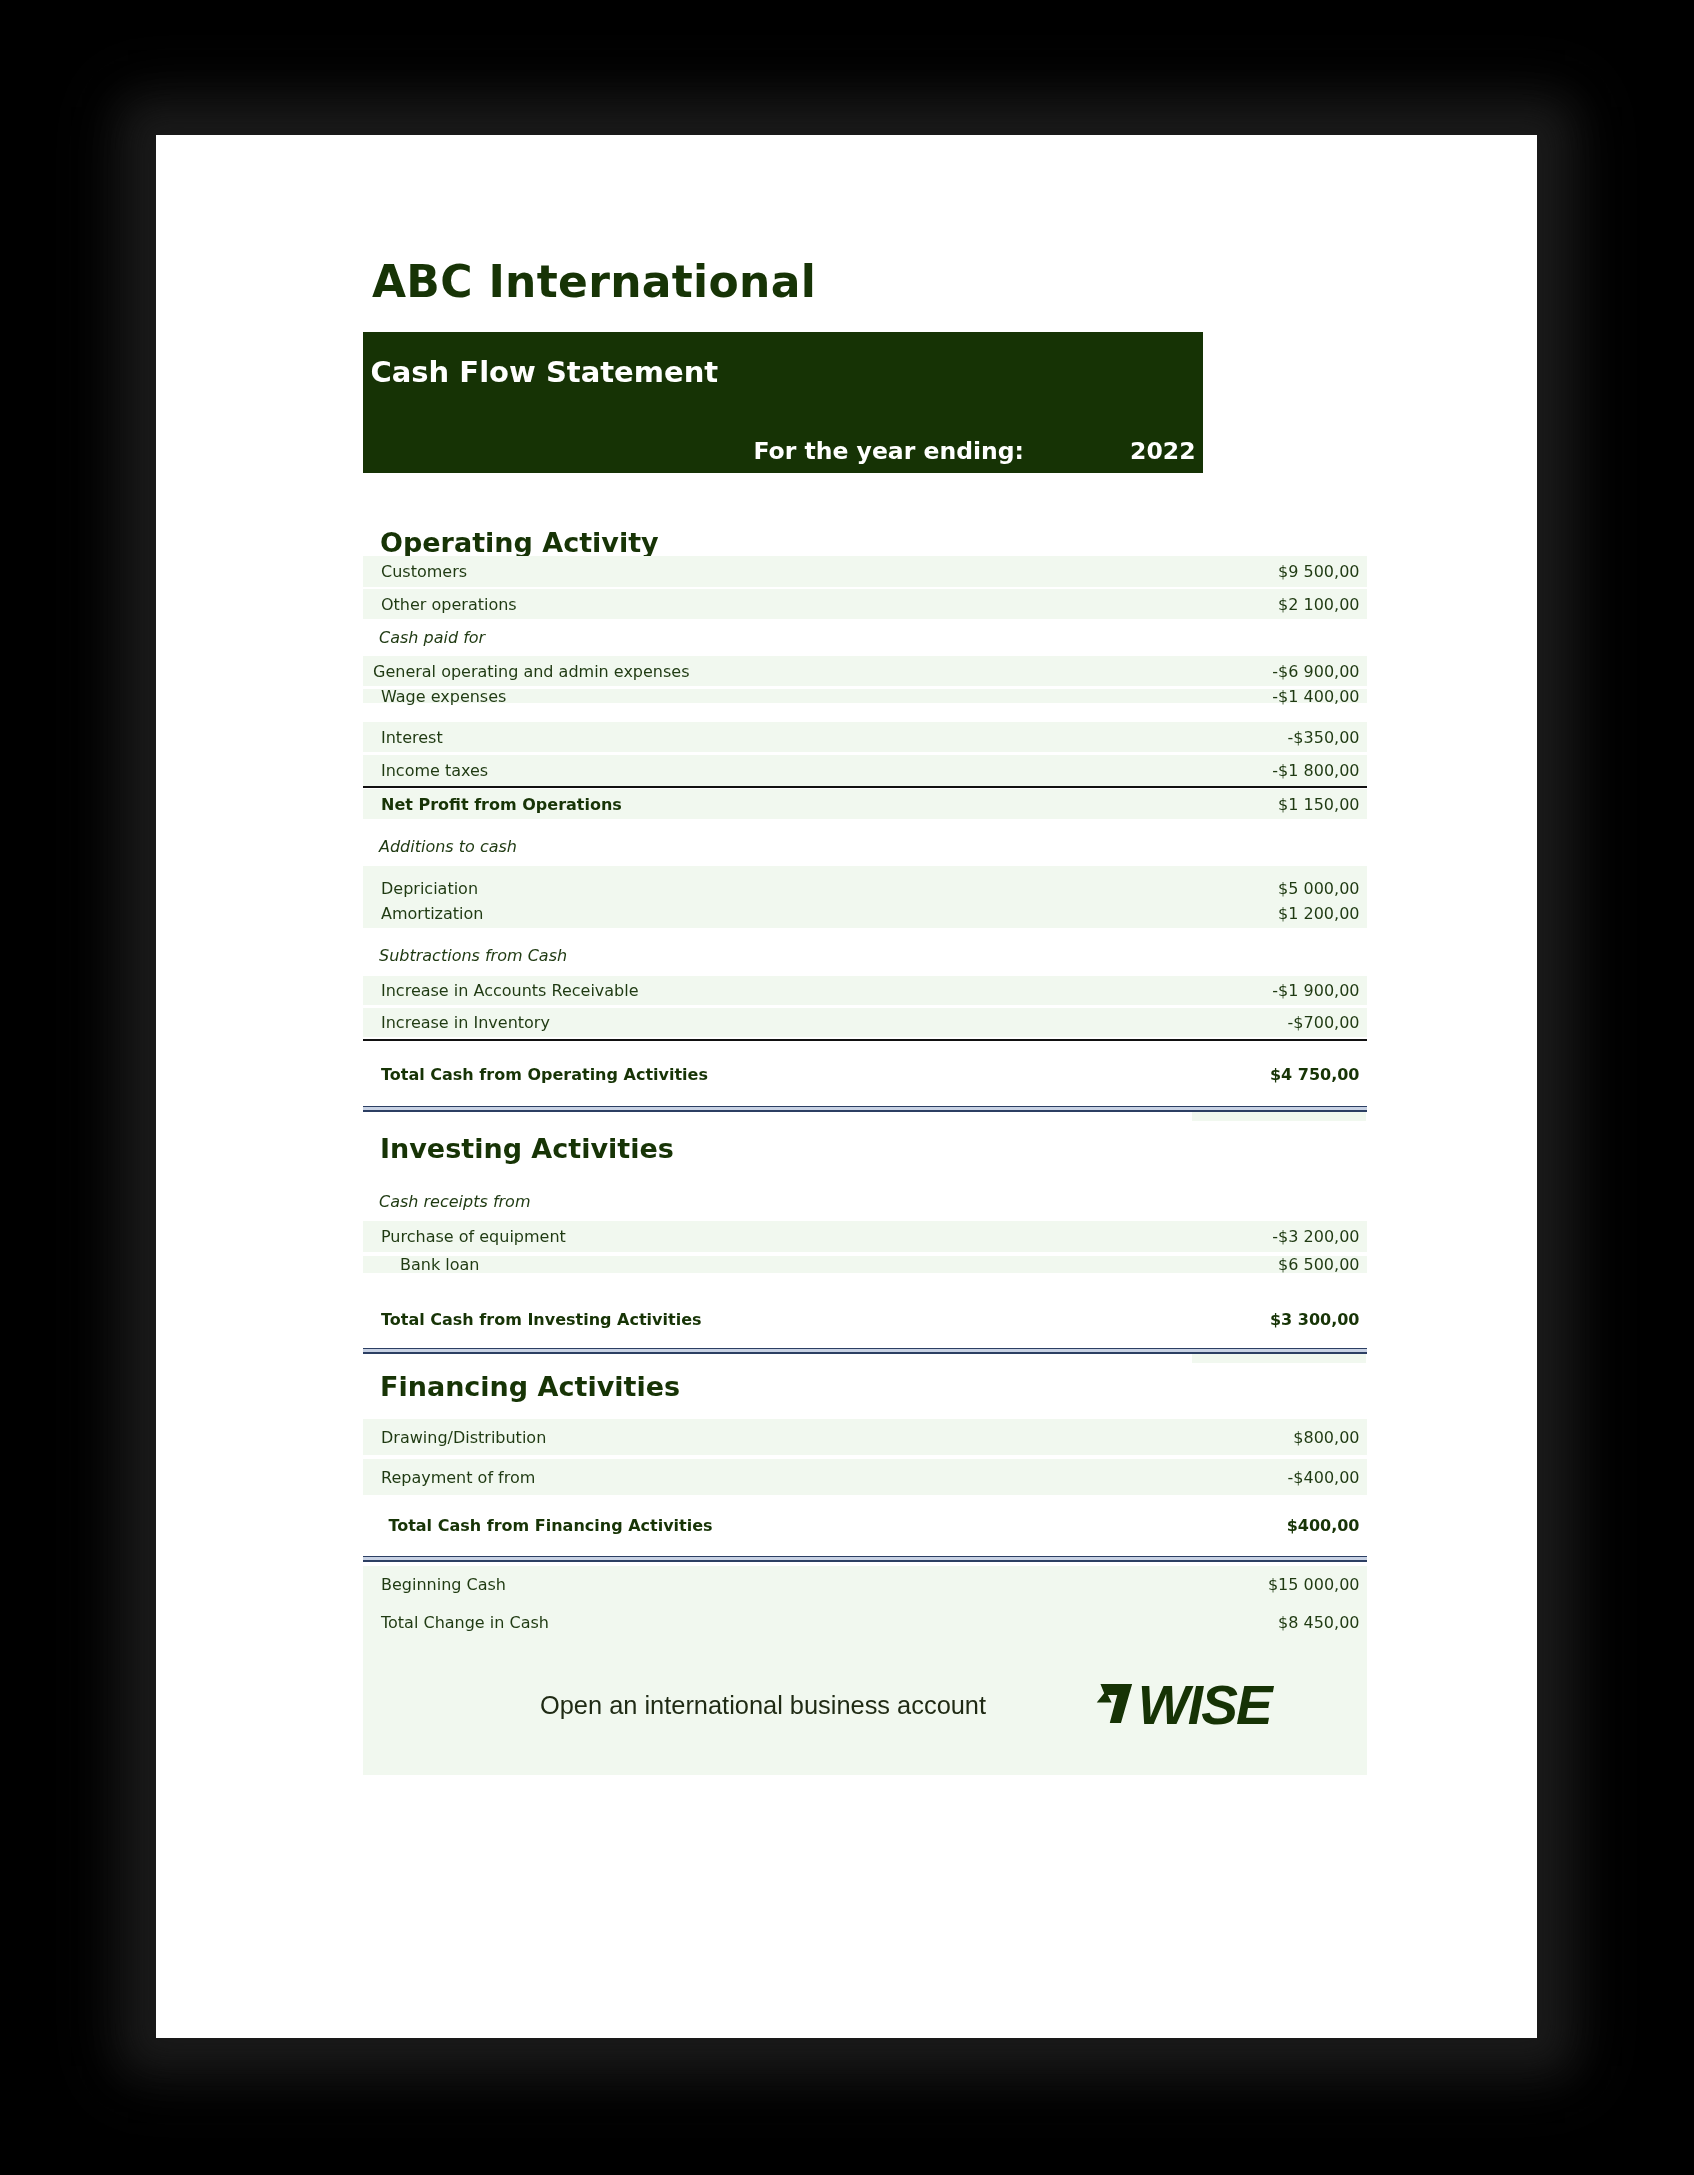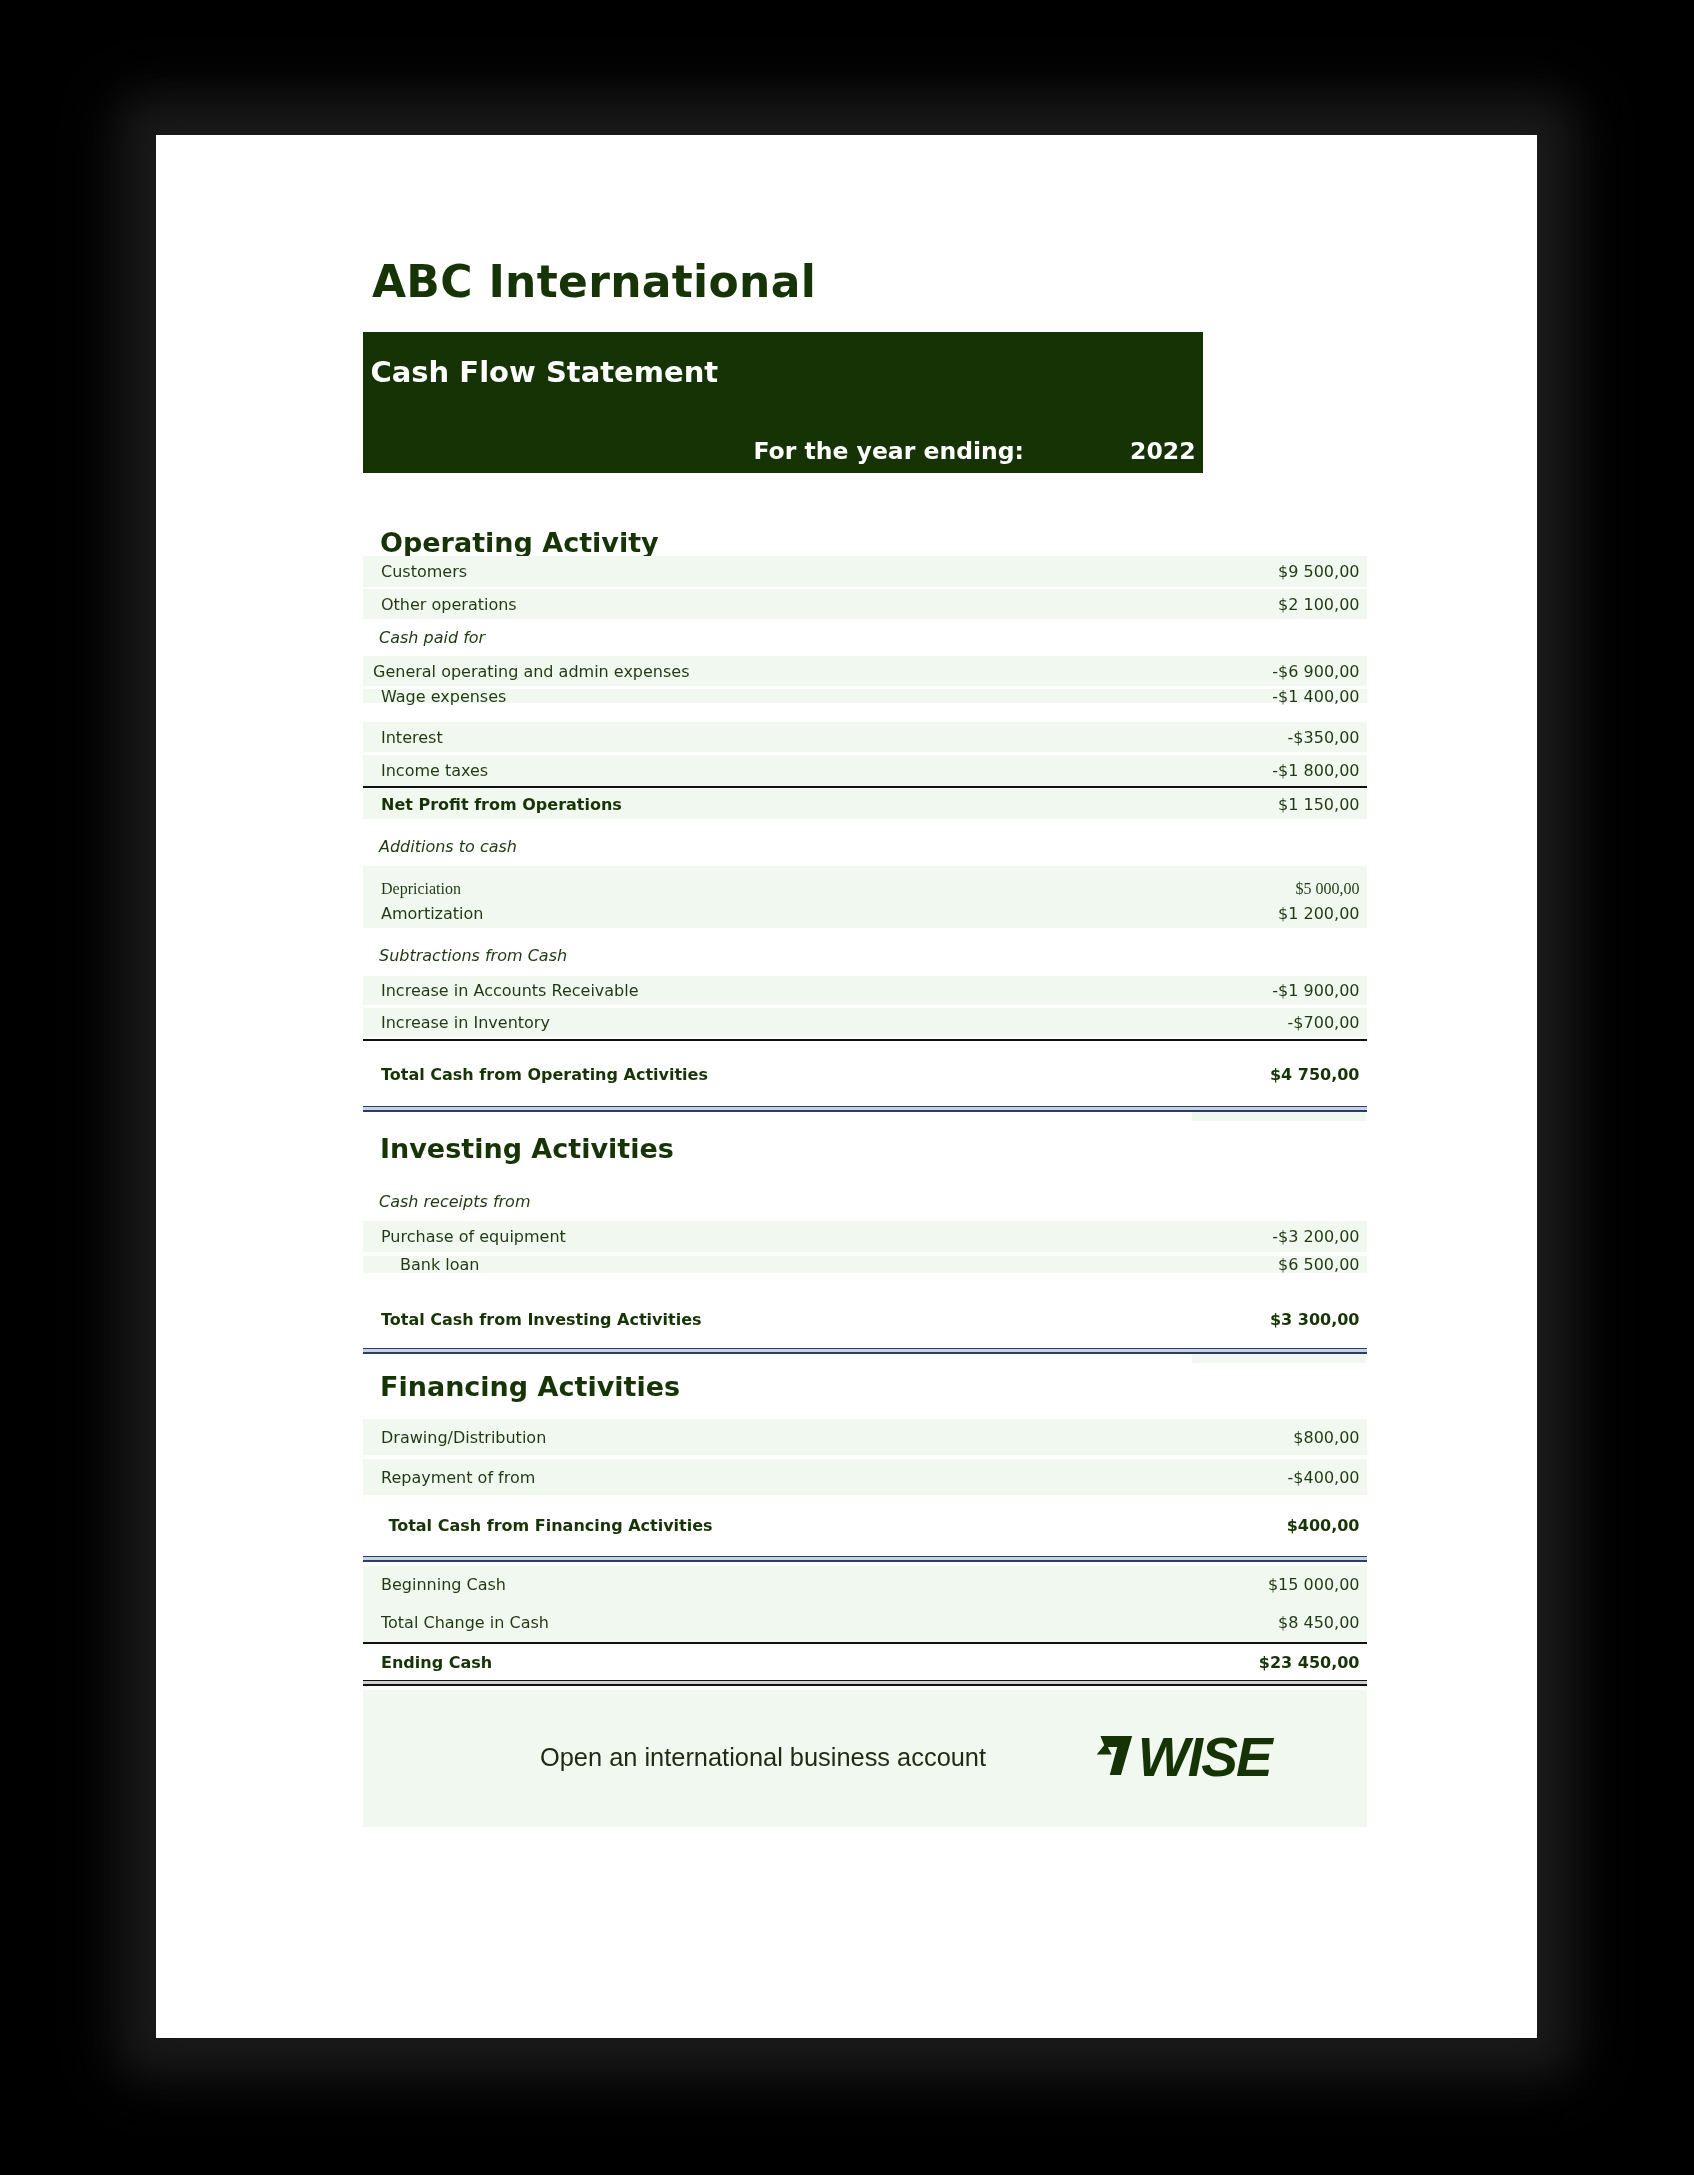--- a/index.html
+++ b/index.html
@@ -60,21 +60,21 @@
     box-sizing: border-box; background: #c8d2e4;
   }
   .line-double.dark {
     border-top: 1.9px solid #111111; border-bottom: 2.8px solid #111111;
     background: #d0d0d0;
   }
   .value-strip {
     position: absolute; left: 1192px; width: 174px; height: 8.5px; background: #f1f8ef;
   }
   .footer {
-    left: 363px; top: 1690px; width: 1004px; height: 137px;
+    left: 363px; top: 1638px; width: 1004px; height: 137px;
     background: #f1f8ef;
   }
   .footer-text {
     position: absolute; left: 177px; top: 53px;
     font-family: "Liberation Sans", sans-serif;
     font-size: 25.4px; color: #1f2a14;
   }
   .footer-logo {
     position: absolute; left: 730px; top: 40px;
     display: flex; align-items: center; gap: 3.8px;
@@ -129,21 +129,21 @@
 </div>
 <div class="line-single" style="top:786px;"></div>
 <div class="row fill bold" style="top:789px;height:30px;">
   <span>Net Profit from Operations</span>
   <span class="val" style="font-weight:normal;color:#1f3a12;">$1 150,00</span>
 </div>
 
 <div class="row italic" style="top:831px;height:31px;">
   <span>Additions to cash</span>
 </div>
-<div class="row fill" style="top:866px;height:45px;font-family:Liberation Serif, serif;">
+<div class="row fill" style="top:866px;height:45px;">
   <span>Depriciation</span>
   <span class="val">$5 000,00</span>
 </div>
 <div class="row fill" style="top:899px;height:29px;">
   <span>Amortization</span>
   <span class="val">$1 200,00</span>
 </div>
 
 <div class="row italic" style="top:940px;height:31px;">
   <span>Subtractions from Cash</span>

